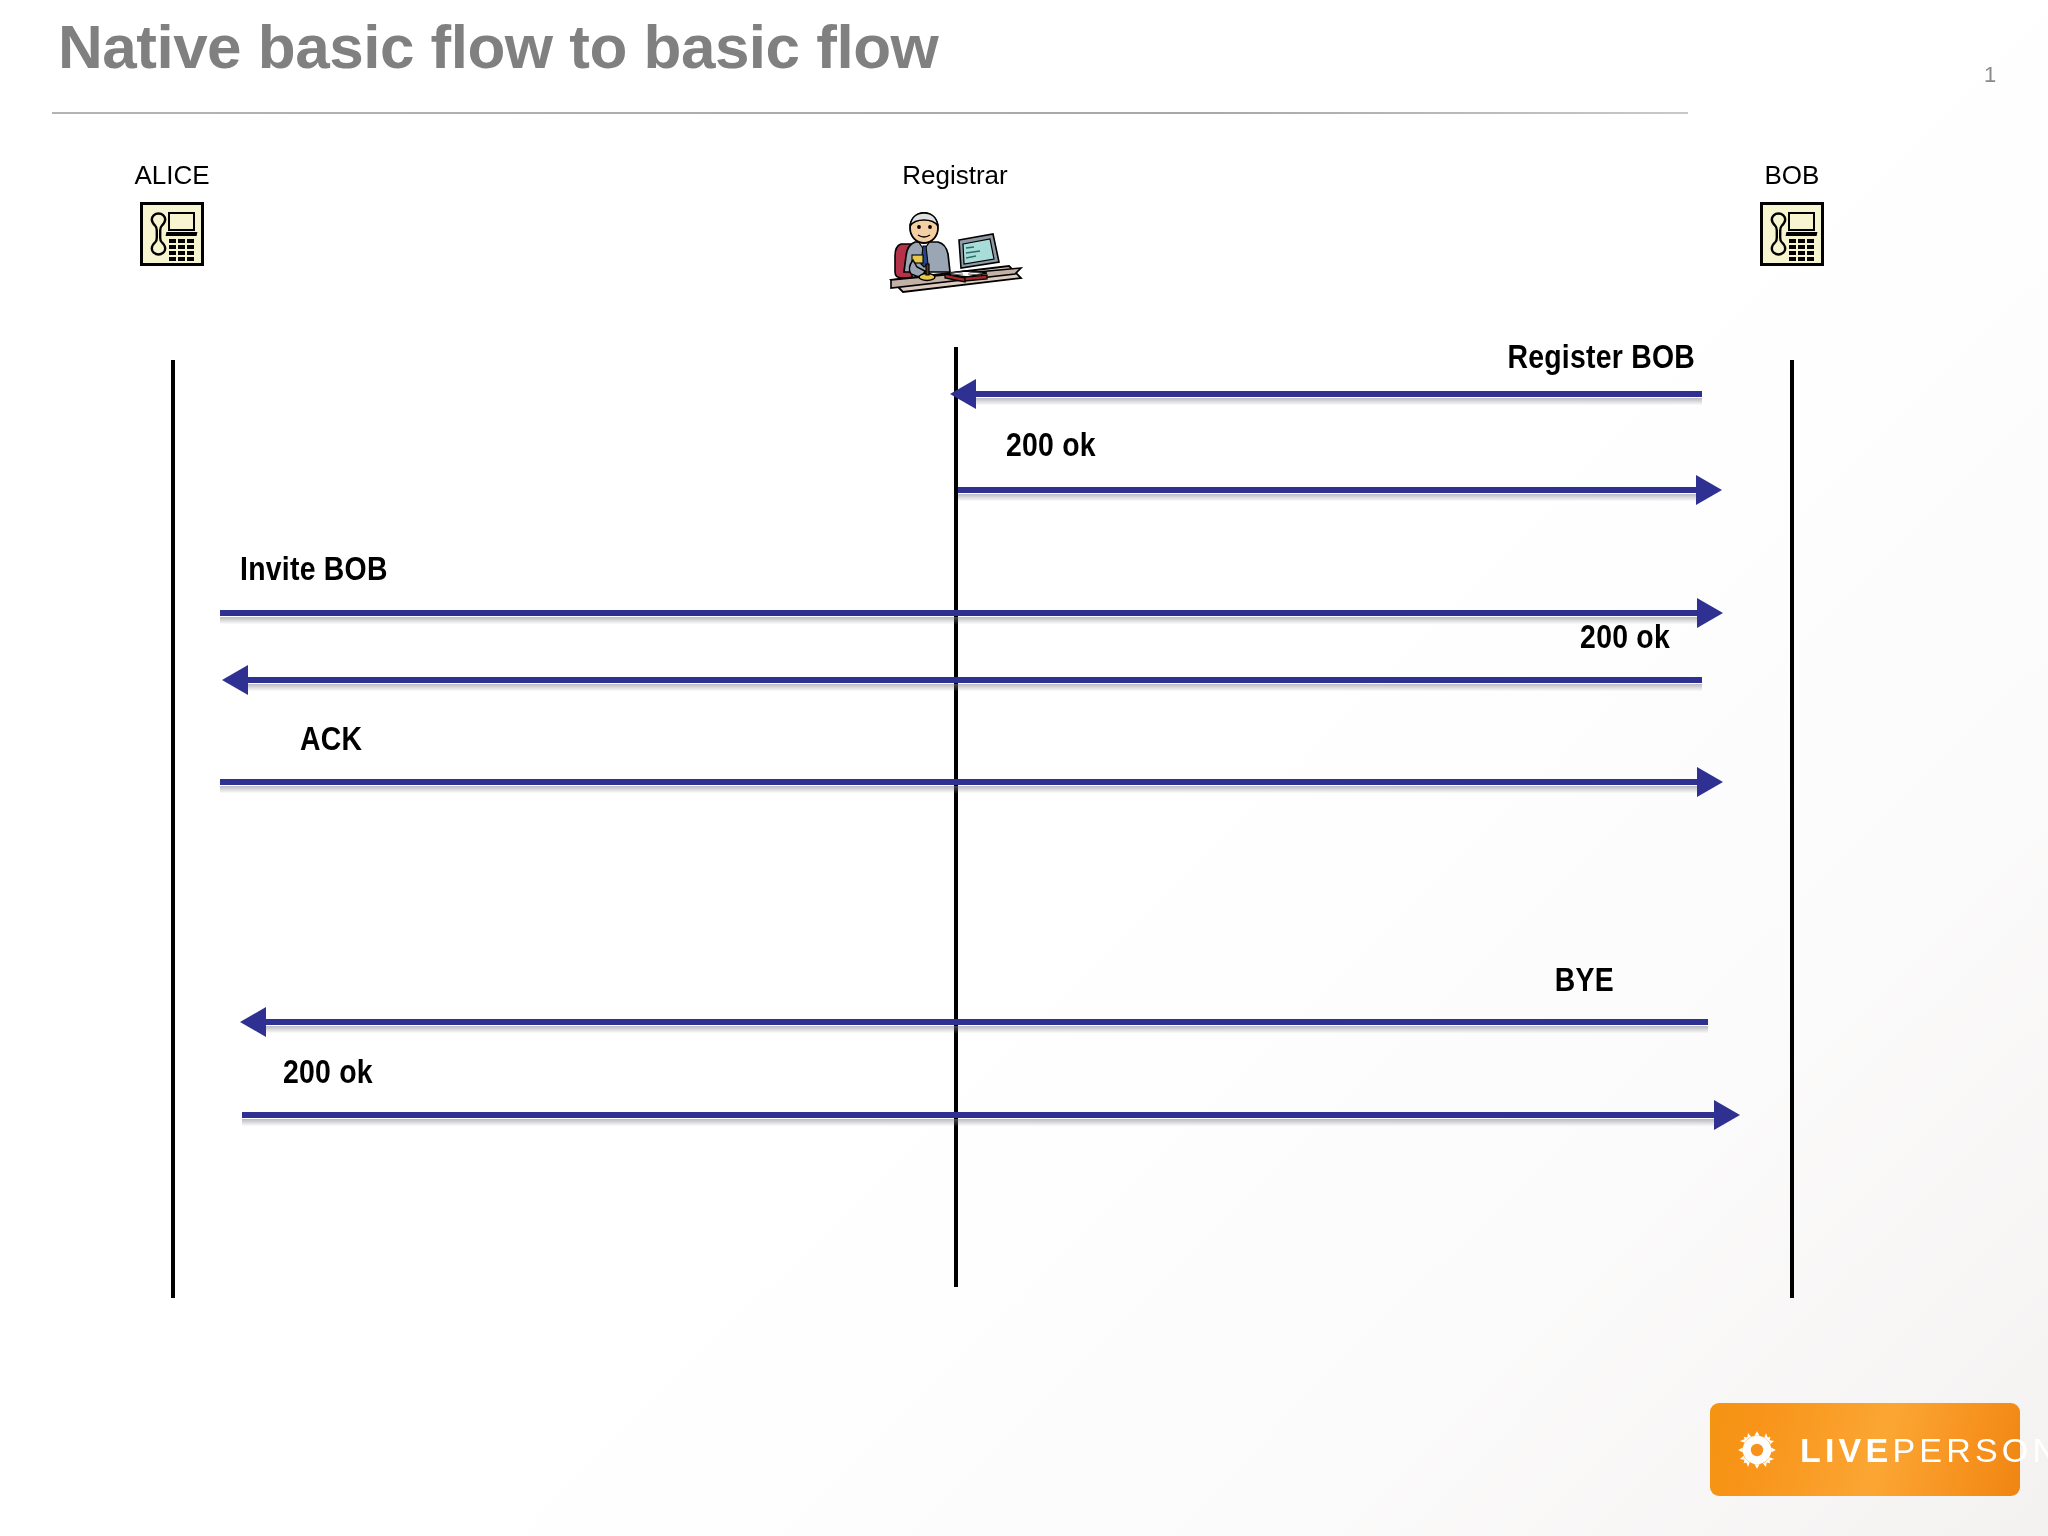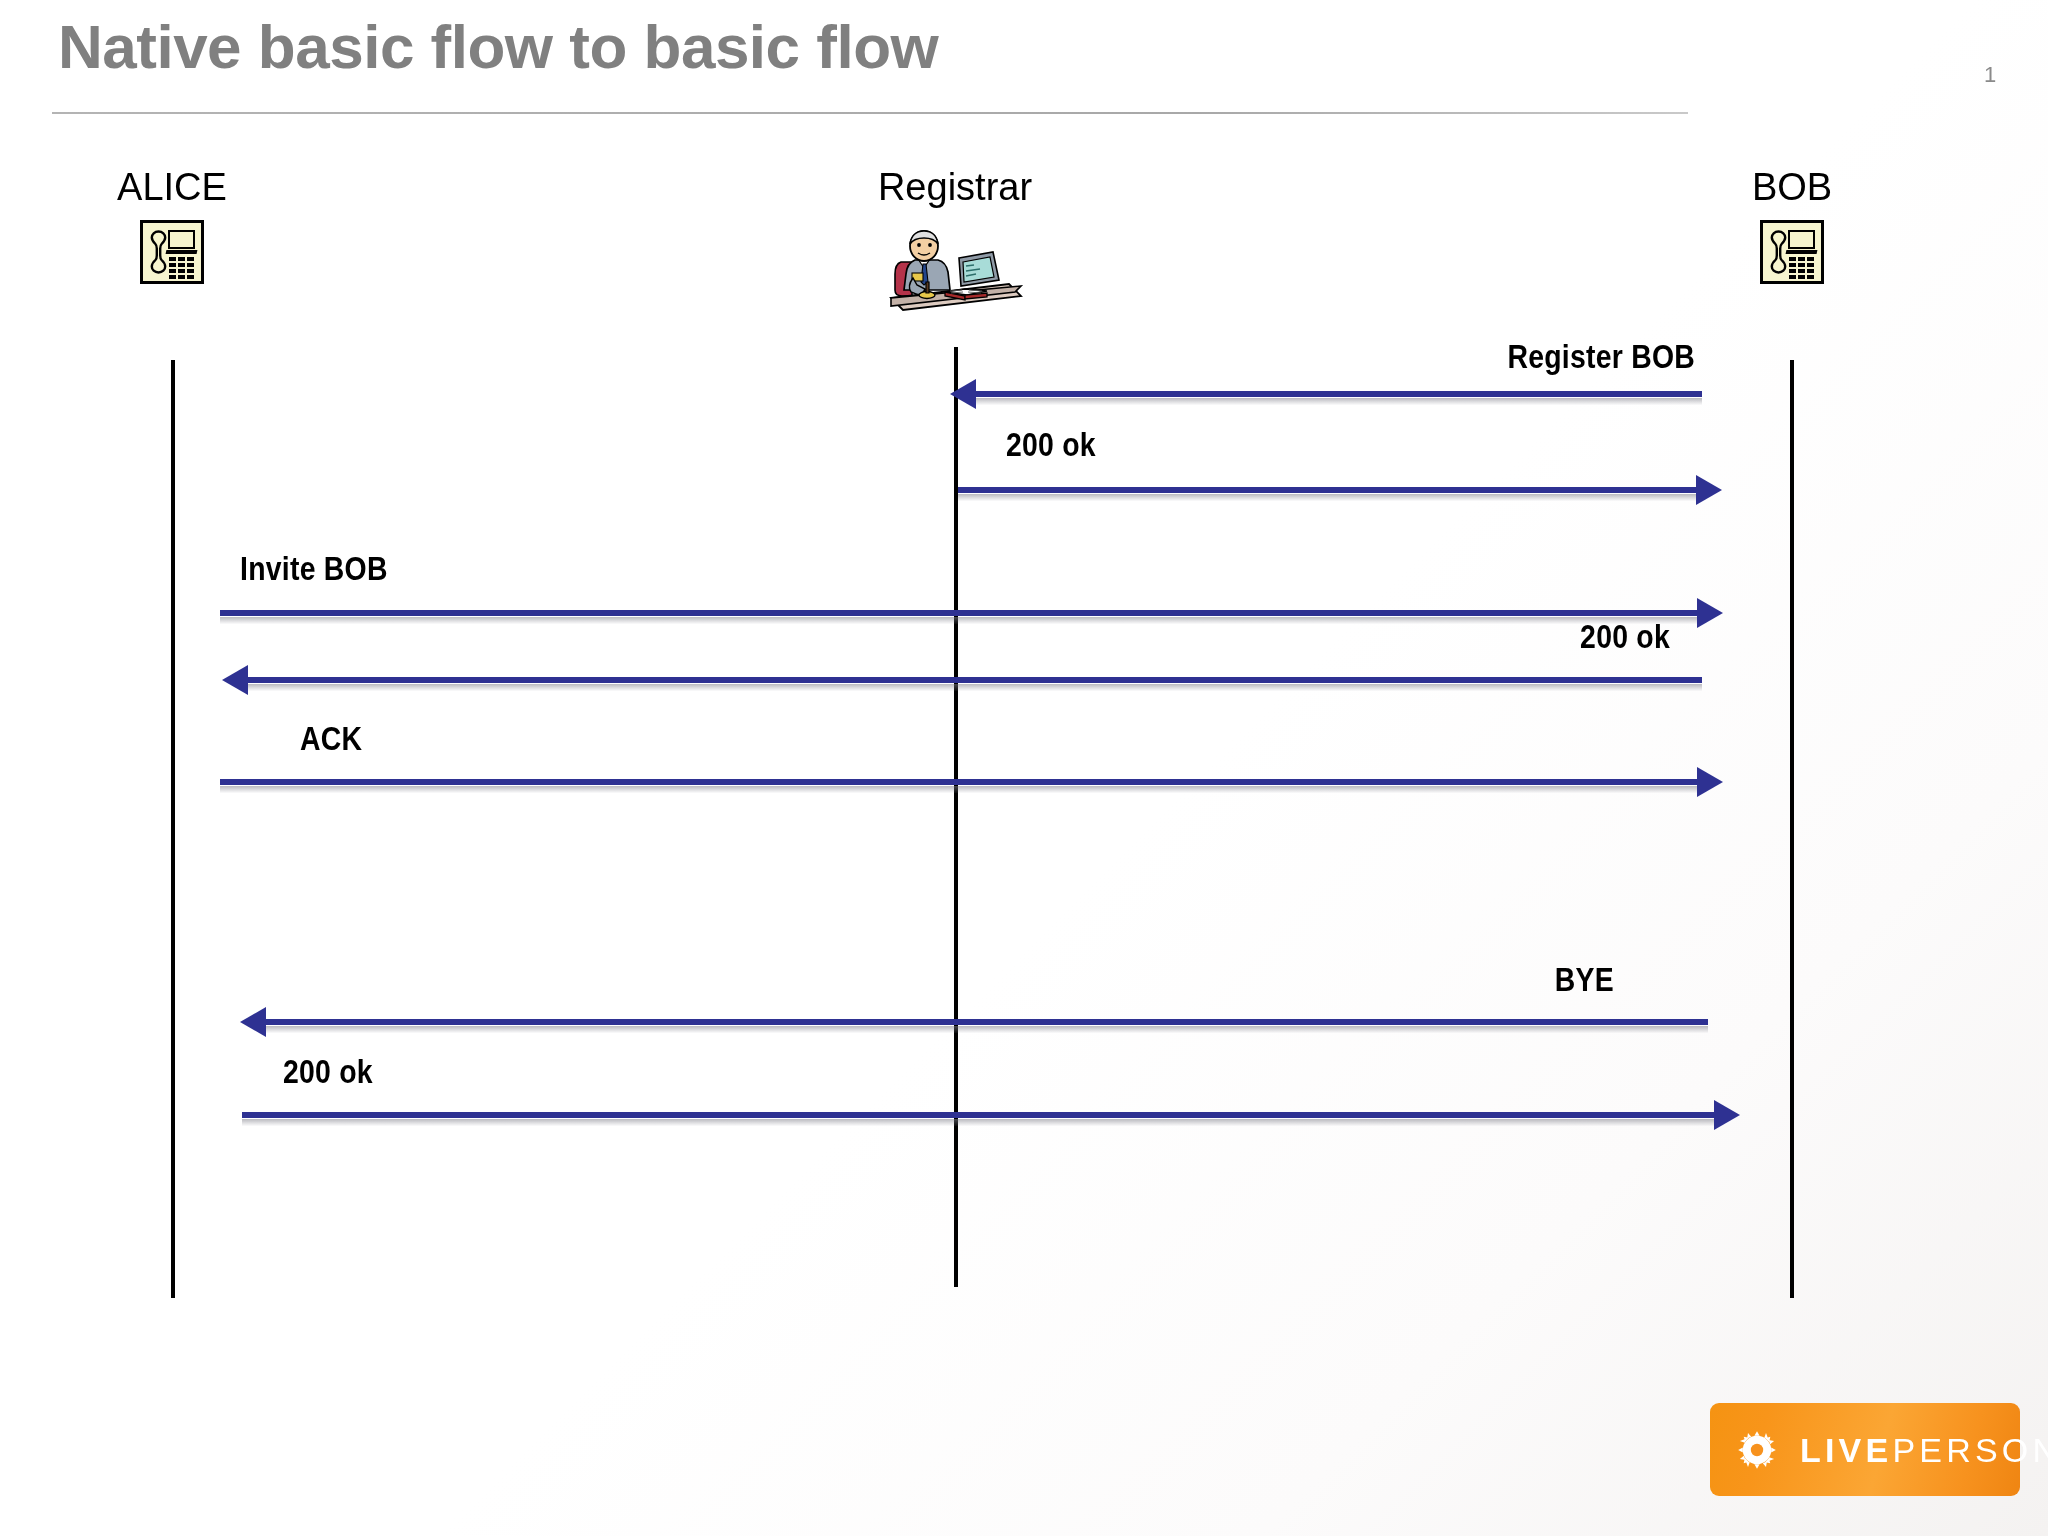--- a/index.html
+++ b/index.html
@@ -48,26 +48,25 @@
     font-size: 22px;
     color: #8a8a8a;
   }
 
   
   .actor {
     position: absolute;
     text-align: center;
   }
   .actor-label {
-    font-size: 38px;
+    font-size: 26px;
     color: #000000;
     font-weight: normal;
     white-space: nowrap;
     line-height: 1;
-    margin-top: 6px;
   }
   .actor-icon-wrap {
     margin-top: 14px;
     display: flex;
     justify-content: center;
     align-items: flex-start;
   }
 
   
   .lifeline {

